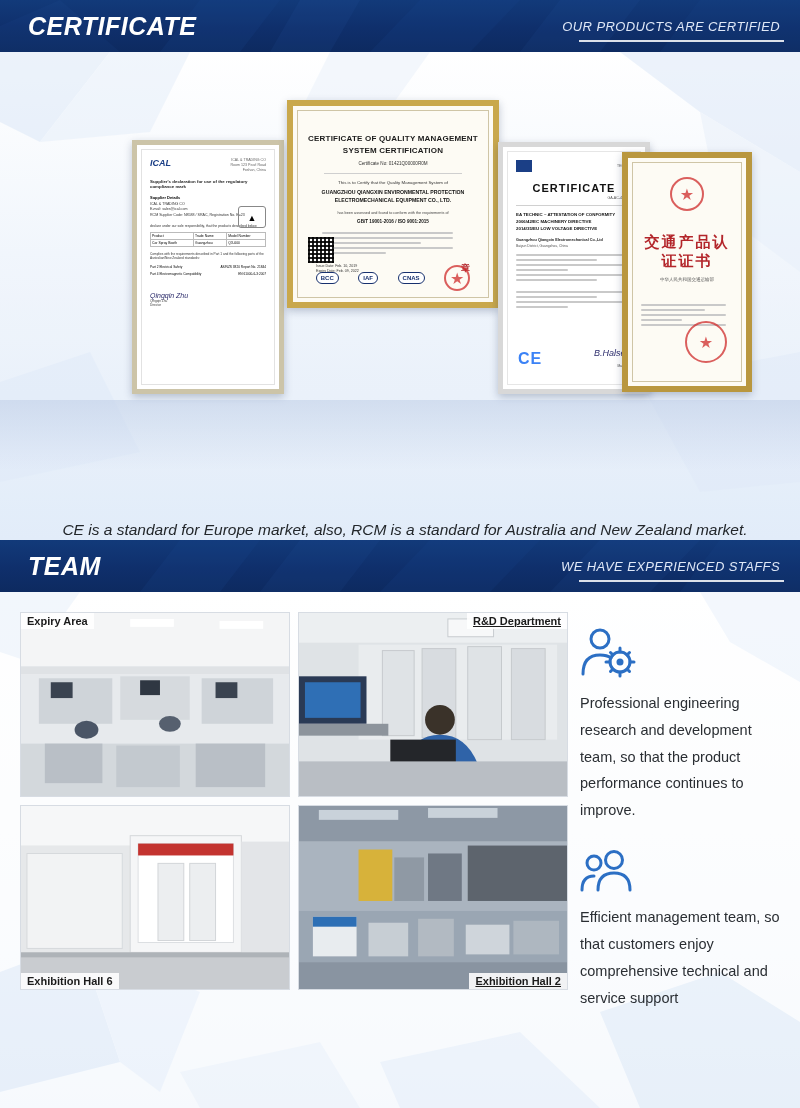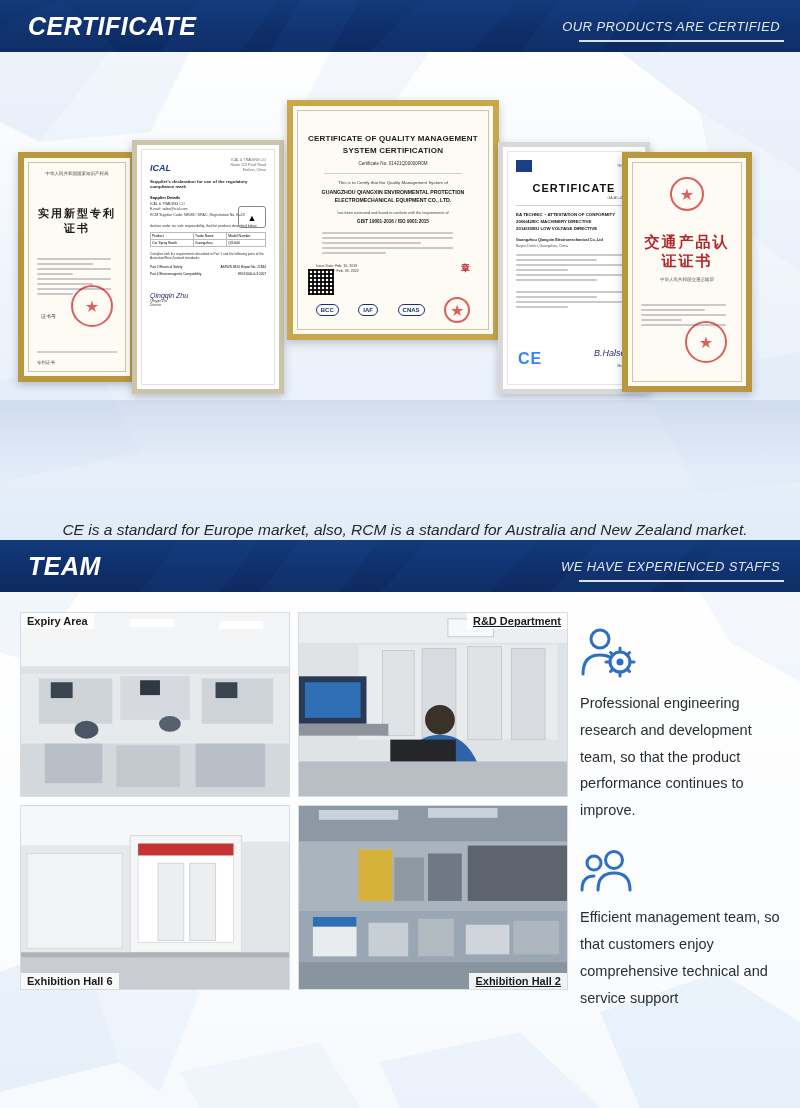--- a/index.html
+++ b/index.html
@@ -196,44 +196,24 @@
       <polygon points="110,0 190,0 150,80 40,90" fill="#e3edfa" opacity="0.9"></polygon>
       <polygon points="620,0 800,0 800,120 700,60" fill="#d6e4f6" opacity="0.8"></polygon>
       <polygon points="700,60 800,120 800,220 720,160" fill="#e6eefa" opacity="0.9"></polygon>
       <polygon points="0,330 90,300 140,400 0,430" fill="#d8e5f6" opacity="0.7"></polygon>
       <polygon points="640,330 800,300 800,430 700,440" fill="#d8e5f6" opacity="0.65"></polygon>
       <polygon points="330,0 430,0 380,70 300,60" fill="#e9f1fb" opacity="0.9"></polygon>
     </svg>
 
     <div class="cert-row">
 
-      <div class="cert" style="left:18px; top:62px; width:118px; height:230px;">
-        <div class="inner">
-          <div style="font-size:4.5px;text-align:center;color:#444;">中华人民共和国国家知识产权局</div>
-          <div class="cn-title" style="margin-top:30px;font-size:11px;">实用新型专利证书</div>
-          <div class="cert-lines" style="margin-top:22px;">
-            <i class="l"></i>
-              <i class="m"></i>
-              <i class="l"></i>
-              <i class="s"></i>
-            <i class="l"></i>
-              <i class="m"></i>
-              <i class="l"></i>
-              <i class="s"></i>
-          </div>
-          <div style="position:absolute;left:12px;bottom:52px;font-size:5px;color:#333;">证书号</div>
-          <div class="stamp" style="right:12px; bottom:44px;"></div>
-          <div style="position:absolute;left:8px;right:8px;bottom:18px;height:2px;background:#cfcfcf;"></div>
-          <div style="position:absolute;left:8px;bottom:6px;font-size:4.5px;color:#555;">专利证书</div>
-        </div>
-      </div>
 
       <div class="cert plain" style="left:132px; top:50px; width:152px; height:254px;">
         <div class="inner" style="border-color:#e2e2e2;">
-          <div style="display:flex;justify-content:space-between;align-items:flex-end;">
+          <div style="display:flex;justify-content:space-between;align-items:flex-start;">
             <div style="font-size:9px;font-weight:bold;color:#1b3f86;font-style:italic;">ICAL</div>
             <div style="font-size:3.6px;color:#666;text-align:right;line-height:1.4;">
               ICAL &amp; TRADING CO<br>Room 123 Pearl Road<br>Foshan, China
             </div>
           </div>
           <div style="font-size:4.4px;font-weight:bold;color:#222;margin-top:6px;">Supplier's declaration for use of the regulatory compliance mark</div>
           <div style="font-size:4px;font-weight:bold;margin-top:6px;">Supplier Details</div>
           <div style="font-size:3.6px;color:#333;line-height:1.5;margin-top:2px;">
             <div>ICAL &amp; TRADING CO</div>
             <div>E-mail: sales@ical.com</div>
@@ -263,21 +243,21 @@
           <div style="display:flex;justify-content:space-between;font-size:3.2px;margin-top:3px;">
             <span>Part 4 Electromagnetic Compatibility</span>
             <span>EN 61000-6-3:2007</span>
           </div>
           <div style="margin-top:16px;font-size:7px;font-style:italic;color:#2b2b6b;">Qingqin Zhu</div>
           <div style="font-size:3.2px;color:#444;">Qingqin Zhu</div>
           <div style="font-size:3.2px;color:#444;">Director</div>
         </div>
       </div>
 
-      <div class="cert" style="left:287px; top:10px; width:212px; height:240px; border-color:#c9a84c;">
+      <div class="cert" style="left:287px; top:10px; width:212px; height:208px; border-color:#c9a84c;">
         <div class="inner">
           <div class="cert-title big" style="margin-top:14px;">CERTIFICATE OF QUALITY MANAGEMENT SYSTEM CERTIFICATION</div>
           <div class="cert-sub">Certificate No: 01421Q00000R0M</div>
           <div style="height:1px;background:#cfcfcf;margin:6px 18px;"></div>
           <div style="font-size:4.4px;text-align:center;color:#333;margin-top:4px;">This is to Certify that the Quality Management System of</div>
           <div style="font-size:5.2px;font-weight:bold;text-align:center;color:#111;margin-top:4px;line-height:1.5;">GUANGZHOU QIANGXIN ENVIRONMENTAL PROTECTION ELECTROMECHANICAL EQUIPMENT CO., LTD.</div>
           <div style="font-size:3.8px;text-align:center;color:#444;margin-top:5px;line-height:1.6;">
             has been assessed and found to conform with the requirements of
           </div>
           <div style="font-size:4.6px;font-weight:bold;text-align:center;color:#111;margin-top:3px;">GB/T 19001-2016 / ISO 9001:2015</div>

